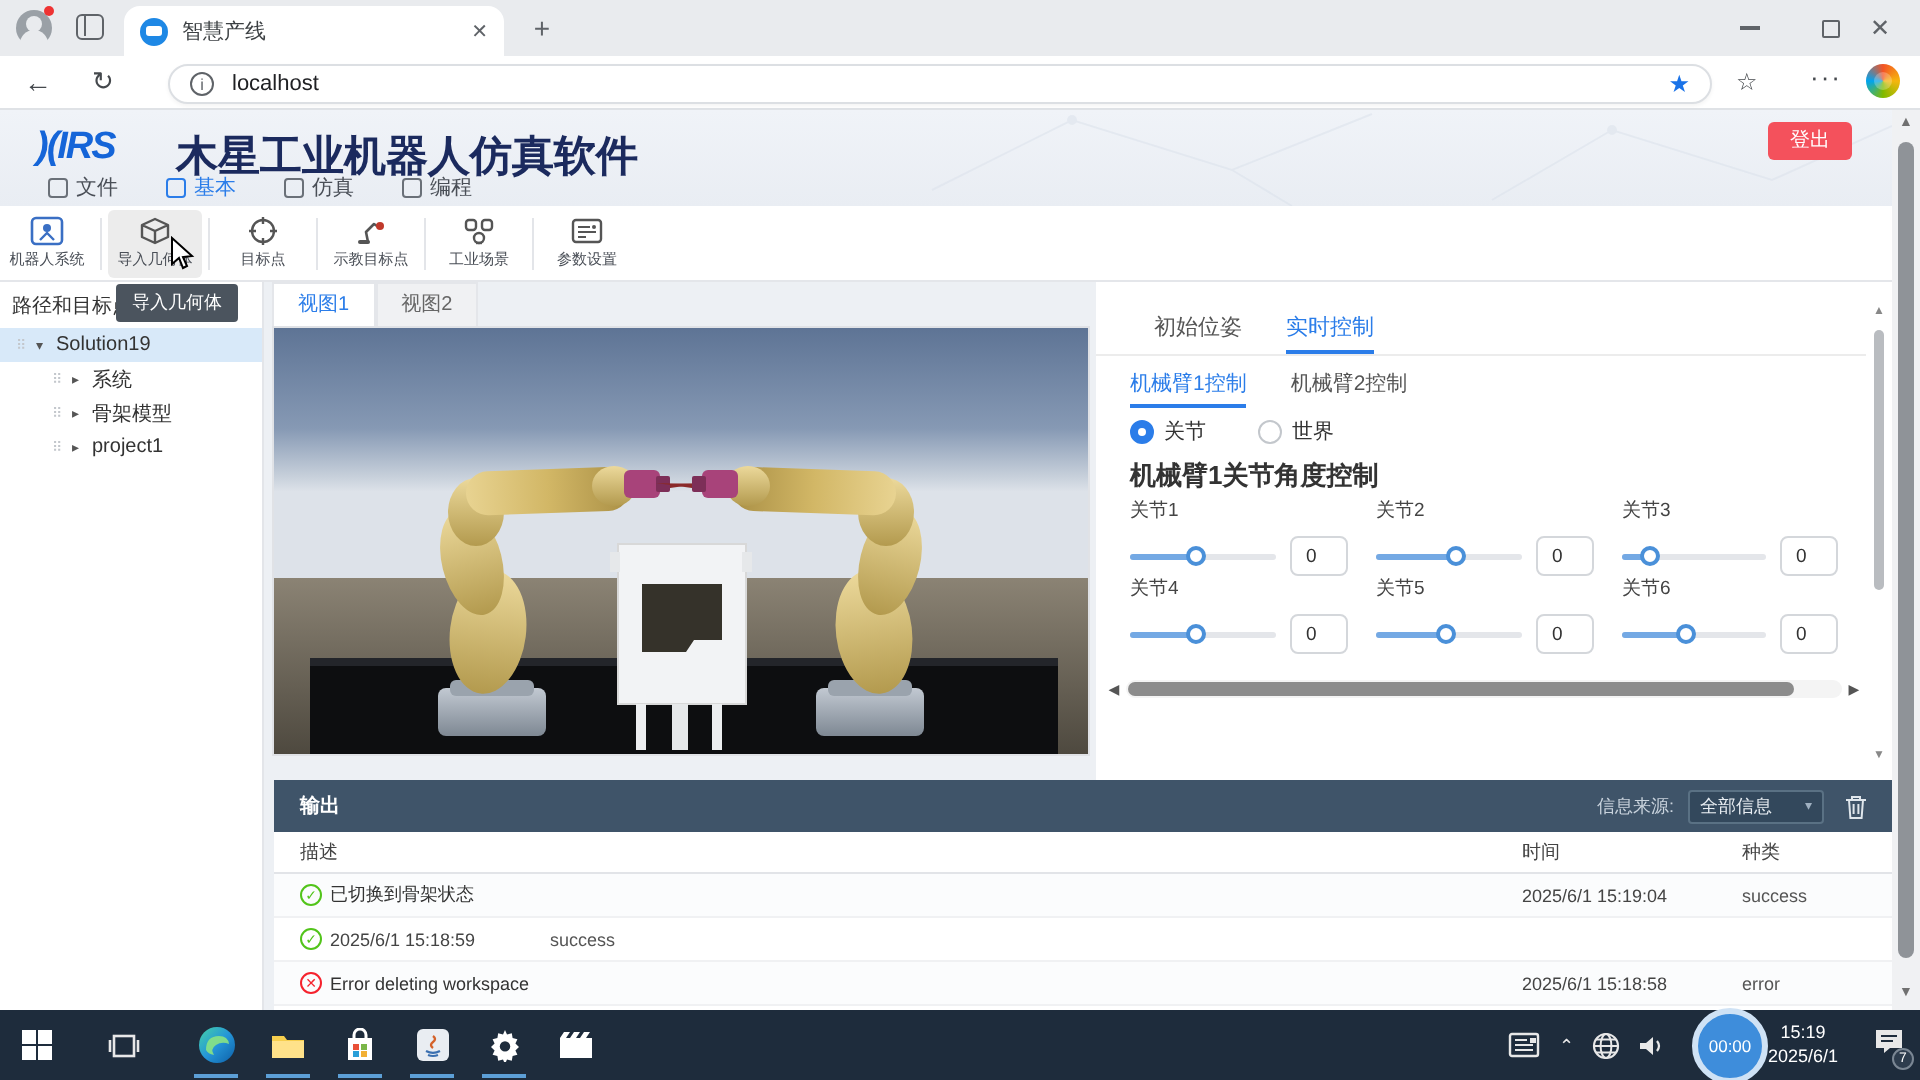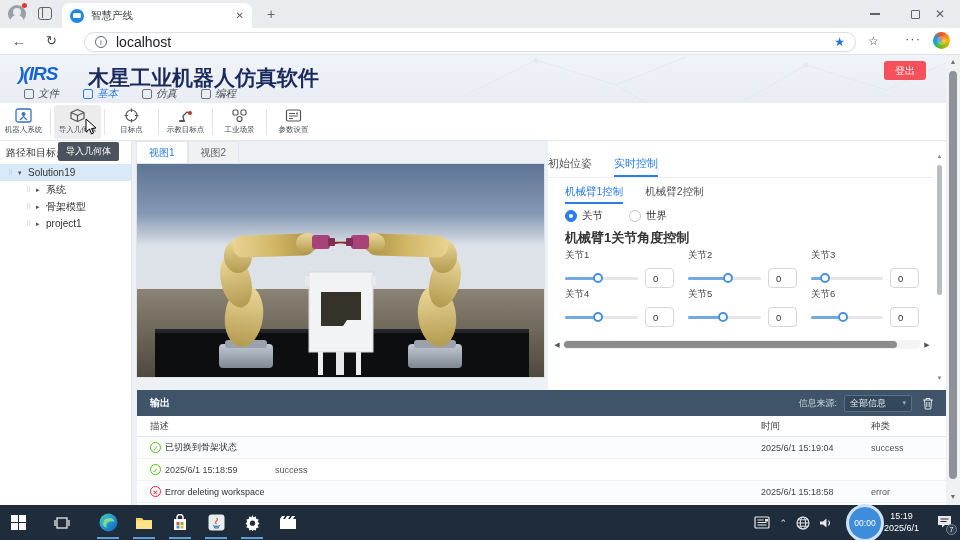--- a/index.html
+++ b/index.html
@@ -24,34 +24,34 @@
   .wmin { left:855px; } .wmax { left:895px; } .wcls { left:920px; }
   .wmin i { display:block; width:10px; height:1.5px; background:#5f6368; }
   .wmax i { display:block; width:9px; height:9px; border:1.2px solid #5f6368; border-radius:1px; }
   .wcls span { font-size:12px; color:#5f6368; }
 
   .urlrow { position:absolute; left:0; top:28px; width:960px; height:27px; background:#fff; border-bottom:1px solid #dfe2e6; }
   .navbk { position:absolute; left:12px; top:5px; font-size:14px; color:#45494d; }
   .navrf { position:absolute; left:46px; top:5px; font-size:13px; color:#45494d; }
   .urlpill { position:absolute; left:84px; top:3.5px; width:772px; height:20px; border:1px solid #dcdfe3; border-radius:11px; background:#fff; display:flex; align-items:center; padding:0 10px; box-shadow:0 1px 2px rgba(0,0,0,.05); }
   .urlpill .info { width:12px; height:12px; border:1.2px solid #5f6368; border-radius:50%; font-size:8px; color:#5f6368; text-align:center; line-height:11px; font-style:normal; }
-  .urlpill .utxt { font-size:14px; color:#202124; margin-left:9px; flex:1; }
+  .urlpill .utxt { font-size:11px; color:#202124; margin-left:9px; flex:1; }
   .urlpill .star { color:#1a73e8; font-size:12px; }
   .collic { position:absolute; left:868px; top:6px; font-size:12px; color:#45494d; }
   .moreic { position:absolute; left:905px; top:3px; font-size:13px; color:#45494d; letter-spacing:1px; }
   .copilot { position:absolute; left:933px; top:4px; width:17px; height:17px; border-radius:50%; background:conic-gradient(#f35325,#f6b60d,#7fba00,#00a4ef,#f35325); }
   .copilot::after { content:""; position:absolute; left:4px; top:4px; width:9px; height:9px; border-radius:50%; background:#fff; opacity:.25; }
 
   
   .apphead { position:absolute; left:0; top:55px; width:946px; height:48px; background:linear-gradient(180deg,#f0f3f8,#e9edf3); overflow:hidden;padding-left:18px; }
   .apphead svg.pattern { position:absolute; right:0; top:0; opacity:.6; }
   .logo { position:absolute; left:18px; top:8px; font-size:19px; font-weight:bold; font-style:italic; color:#1565d8; letter-spacing:-1px; }
   .apptitle { position:absolute; left:88px; top:9px; font-size:21px; font-weight:bold; color:#1b2a5e; }
   .logoutbtn { position:absolute; left:884px; top:6px; width:42px; height:19px; background:#f4515c; color:#fff; font-size:10px; text-align:center; line-height:19px; border-radius:3px; }
-  .menurow { position:absolute; left:0; top:29px; height:19px; display:flex;font-style:italic; }
+  .menurow { position:absolute; left:0; top:29px; height:19px; display:flex; }
   .menuitem { display:flex; align-items:center; margin-left:24px; font-size:10.5px; color:#4a4f57; position:relative; }
   .menuitem .mico { width:10px; height:10px; border:1.2px solid #6a7078; border-radius:2px; margin-right:4px; }
   .menuitem.active { color:#2b7de9; }
   .menuitem.active .mico { border-color:#2b7de9; }
   .menuitem.active::after { content:""; position:absolute; left:-2px; right:-2px; bottom:-3px; height:3px; background:#2b7de9; border-radius:2px; }
 
   
   .ribbon { position:absolute; left:0; top:103px; width:946px; height:38px; background:#fff; border-bottom:1px solid #e4e6ea; display:flex; align-items:center; }
   .rbtn { width:47px; height:34px; display:flex; flex-direction:column; align-items:center; justify-content:center; gap:2px; }
   .rbtn.hover { background:#ececec; border-radius:3px; }
@@ -73,21 +73,21 @@
 
   
   .vtabs { position:absolute; left:136px; top:141px; height:22px; display:flex; }
   .vtab { padding:0 12px; font-size:10px; line-height:22px; color:#666; background:#f0f1f3; border:1px solid #e4e6ea; border-bottom:none; }
   .vtab.active { color:#2b7de9; background:#fff; }
   .scene { position:absolute; left:136px; top:163px; width:409px; height:215px; border:1px solid #e0e2e6; }
   .scene svg { display:block; }
 
   
   .rpanel { position:absolute; left:548px; top:141px; width:398px; height:364px; background:#fff; }
-  .rp-tabs { position:absolute; left:0; top:15px; display:flex; gap:22px; }
+  .rp-tabs { position:absolute; left:29px; top:15px; display:flex; gap:22px; }
   .rp-tab { font-size:11px; color:#555; padding-bottom:6px; position:relative; }
   .rp-tab.active { color:#2b7de9; }
   .rp-tab.active::after { content:""; position:absolute; left:0; right:0; bottom:0; height:2.5px; background:#2b7de9; }
   .rp-hr { position:absolute; left:0; top:36px; width:385px; height:1px; background:#ececec; }
   .rp-subtabs { position:absolute; left:17px; top:44px; display:flex; gap:22px; }
   .rp-subtab { font-size:10.5px; color:#555; padding-bottom:5px; position:relative; }
   .rp-subtab.active { color:#2b7de9; }
   .rp-subtab.active::after { content:""; position:absolute; left:0; right:0; bottom:0; height:2.5px; background:#2b7de9; }
   .radios { position:absolute; left:17px; top:68px; display:flex; gap:26px; }
   .radio { display:flex; align-items:center; font-size:10.5px; color:#333; gap:5px; }

